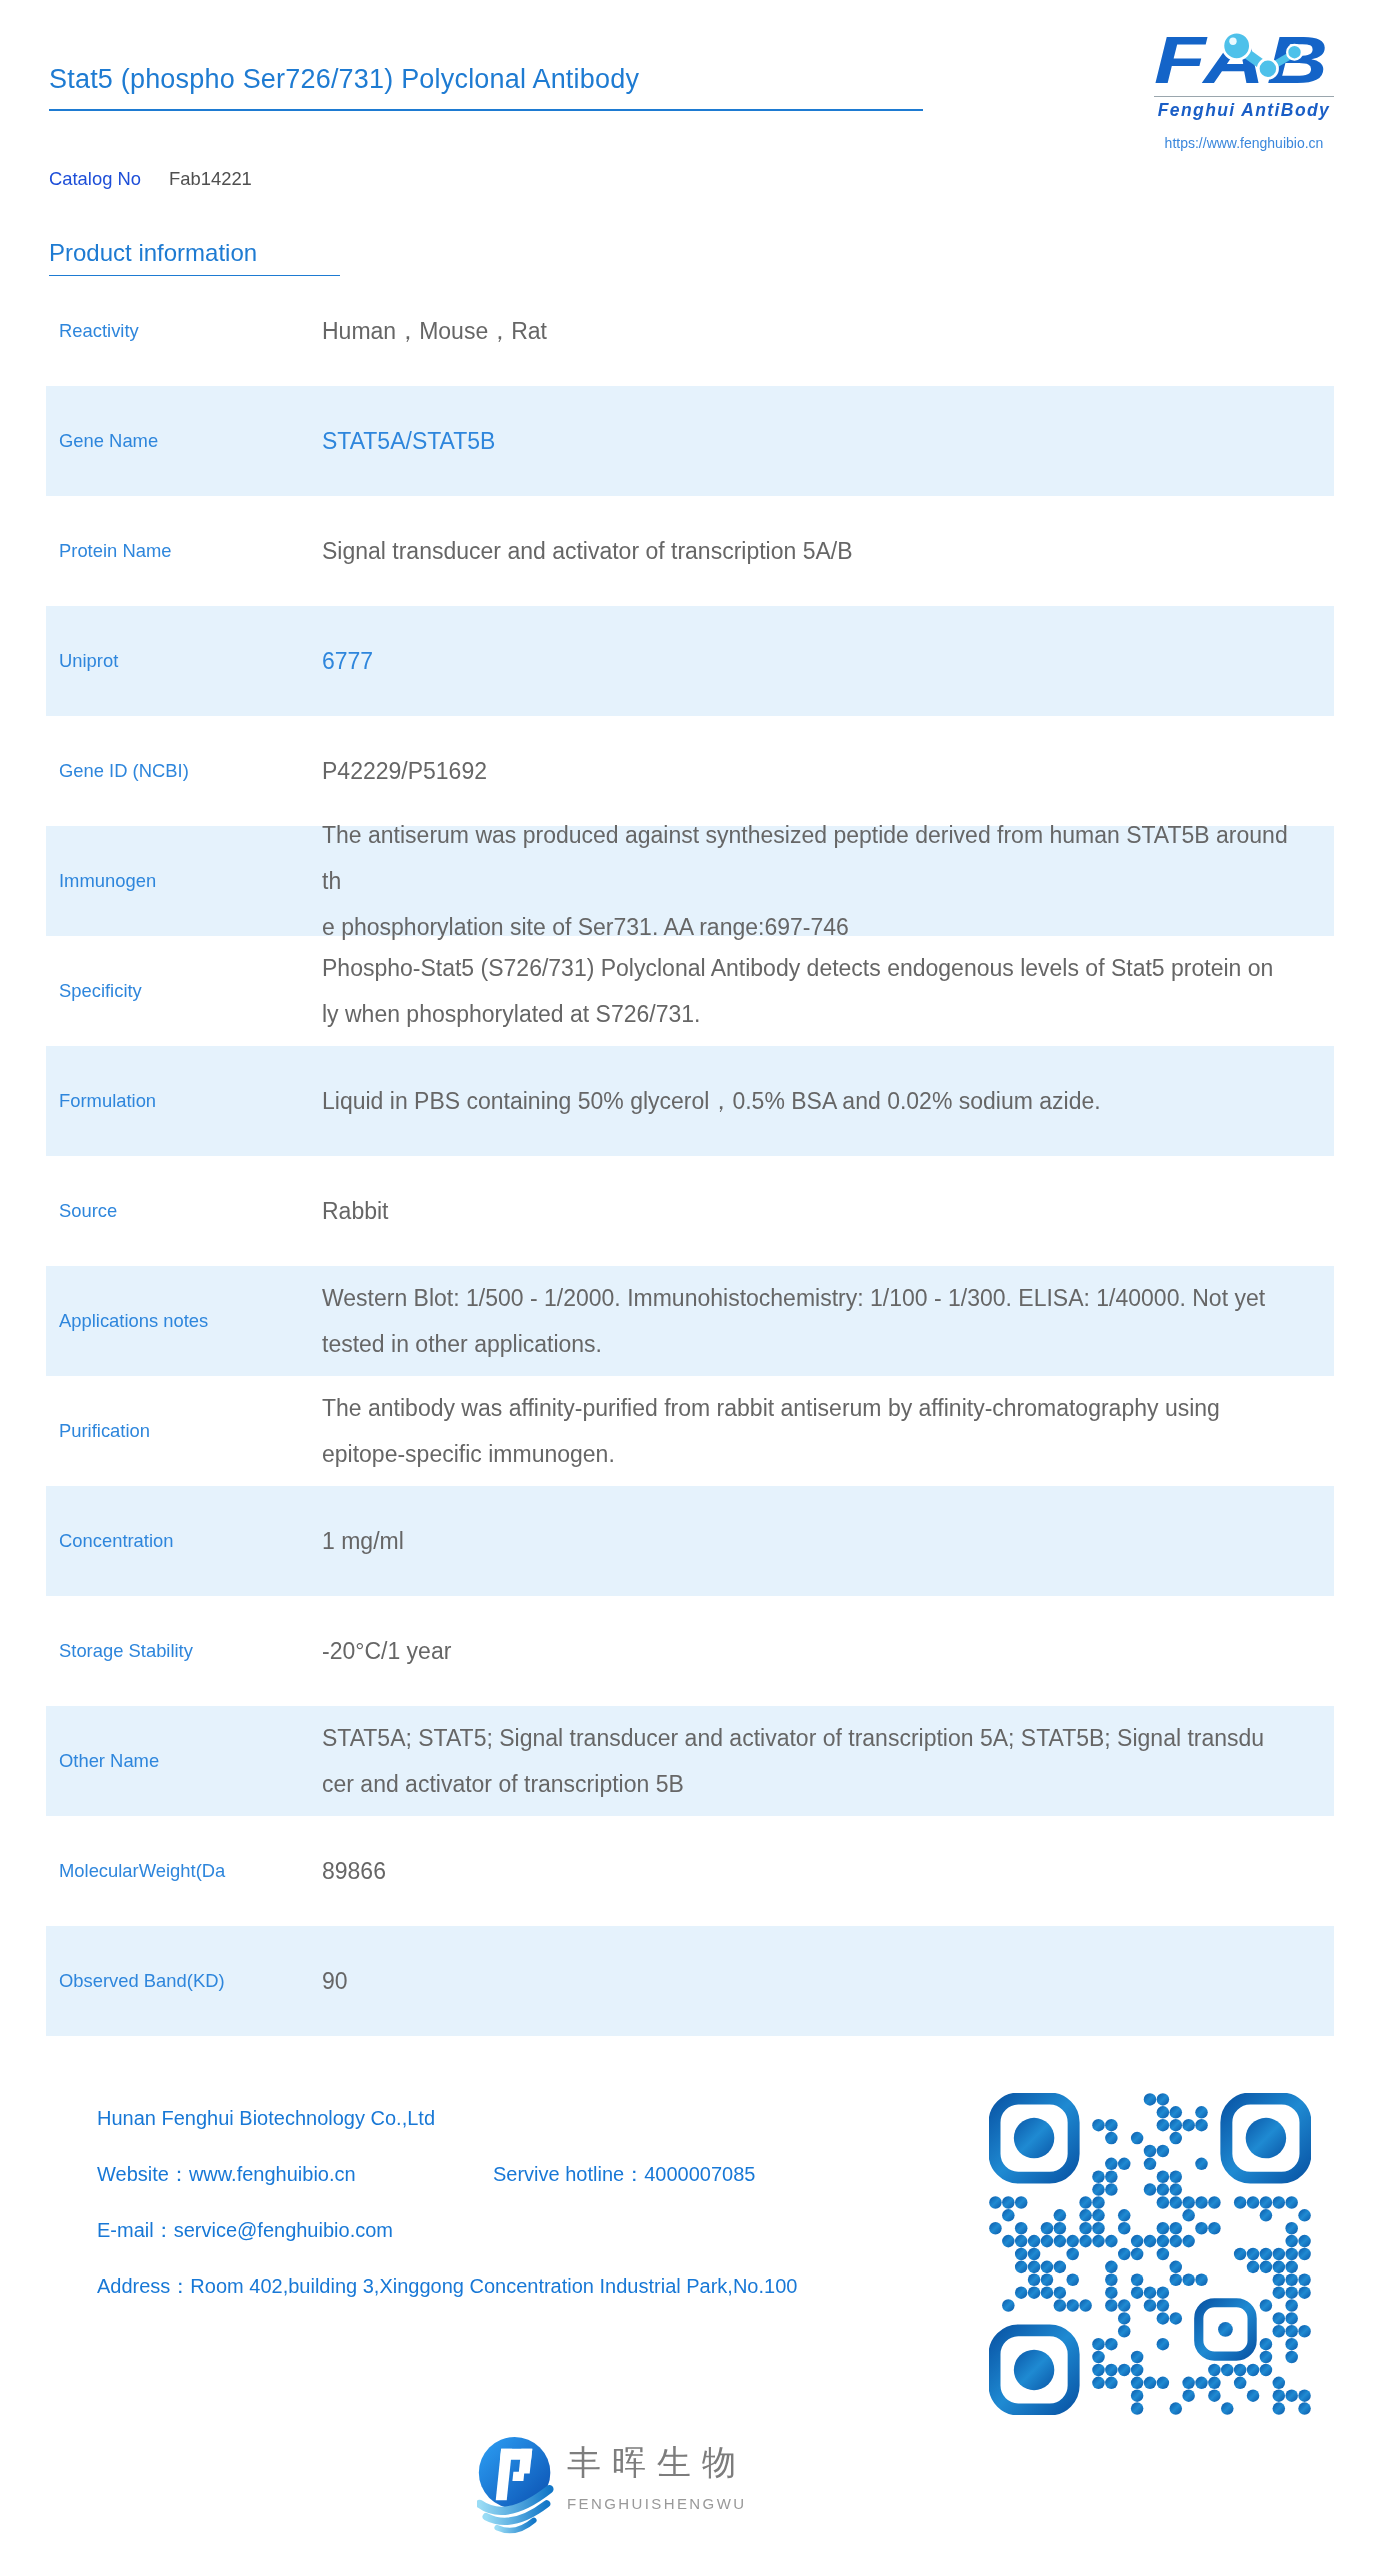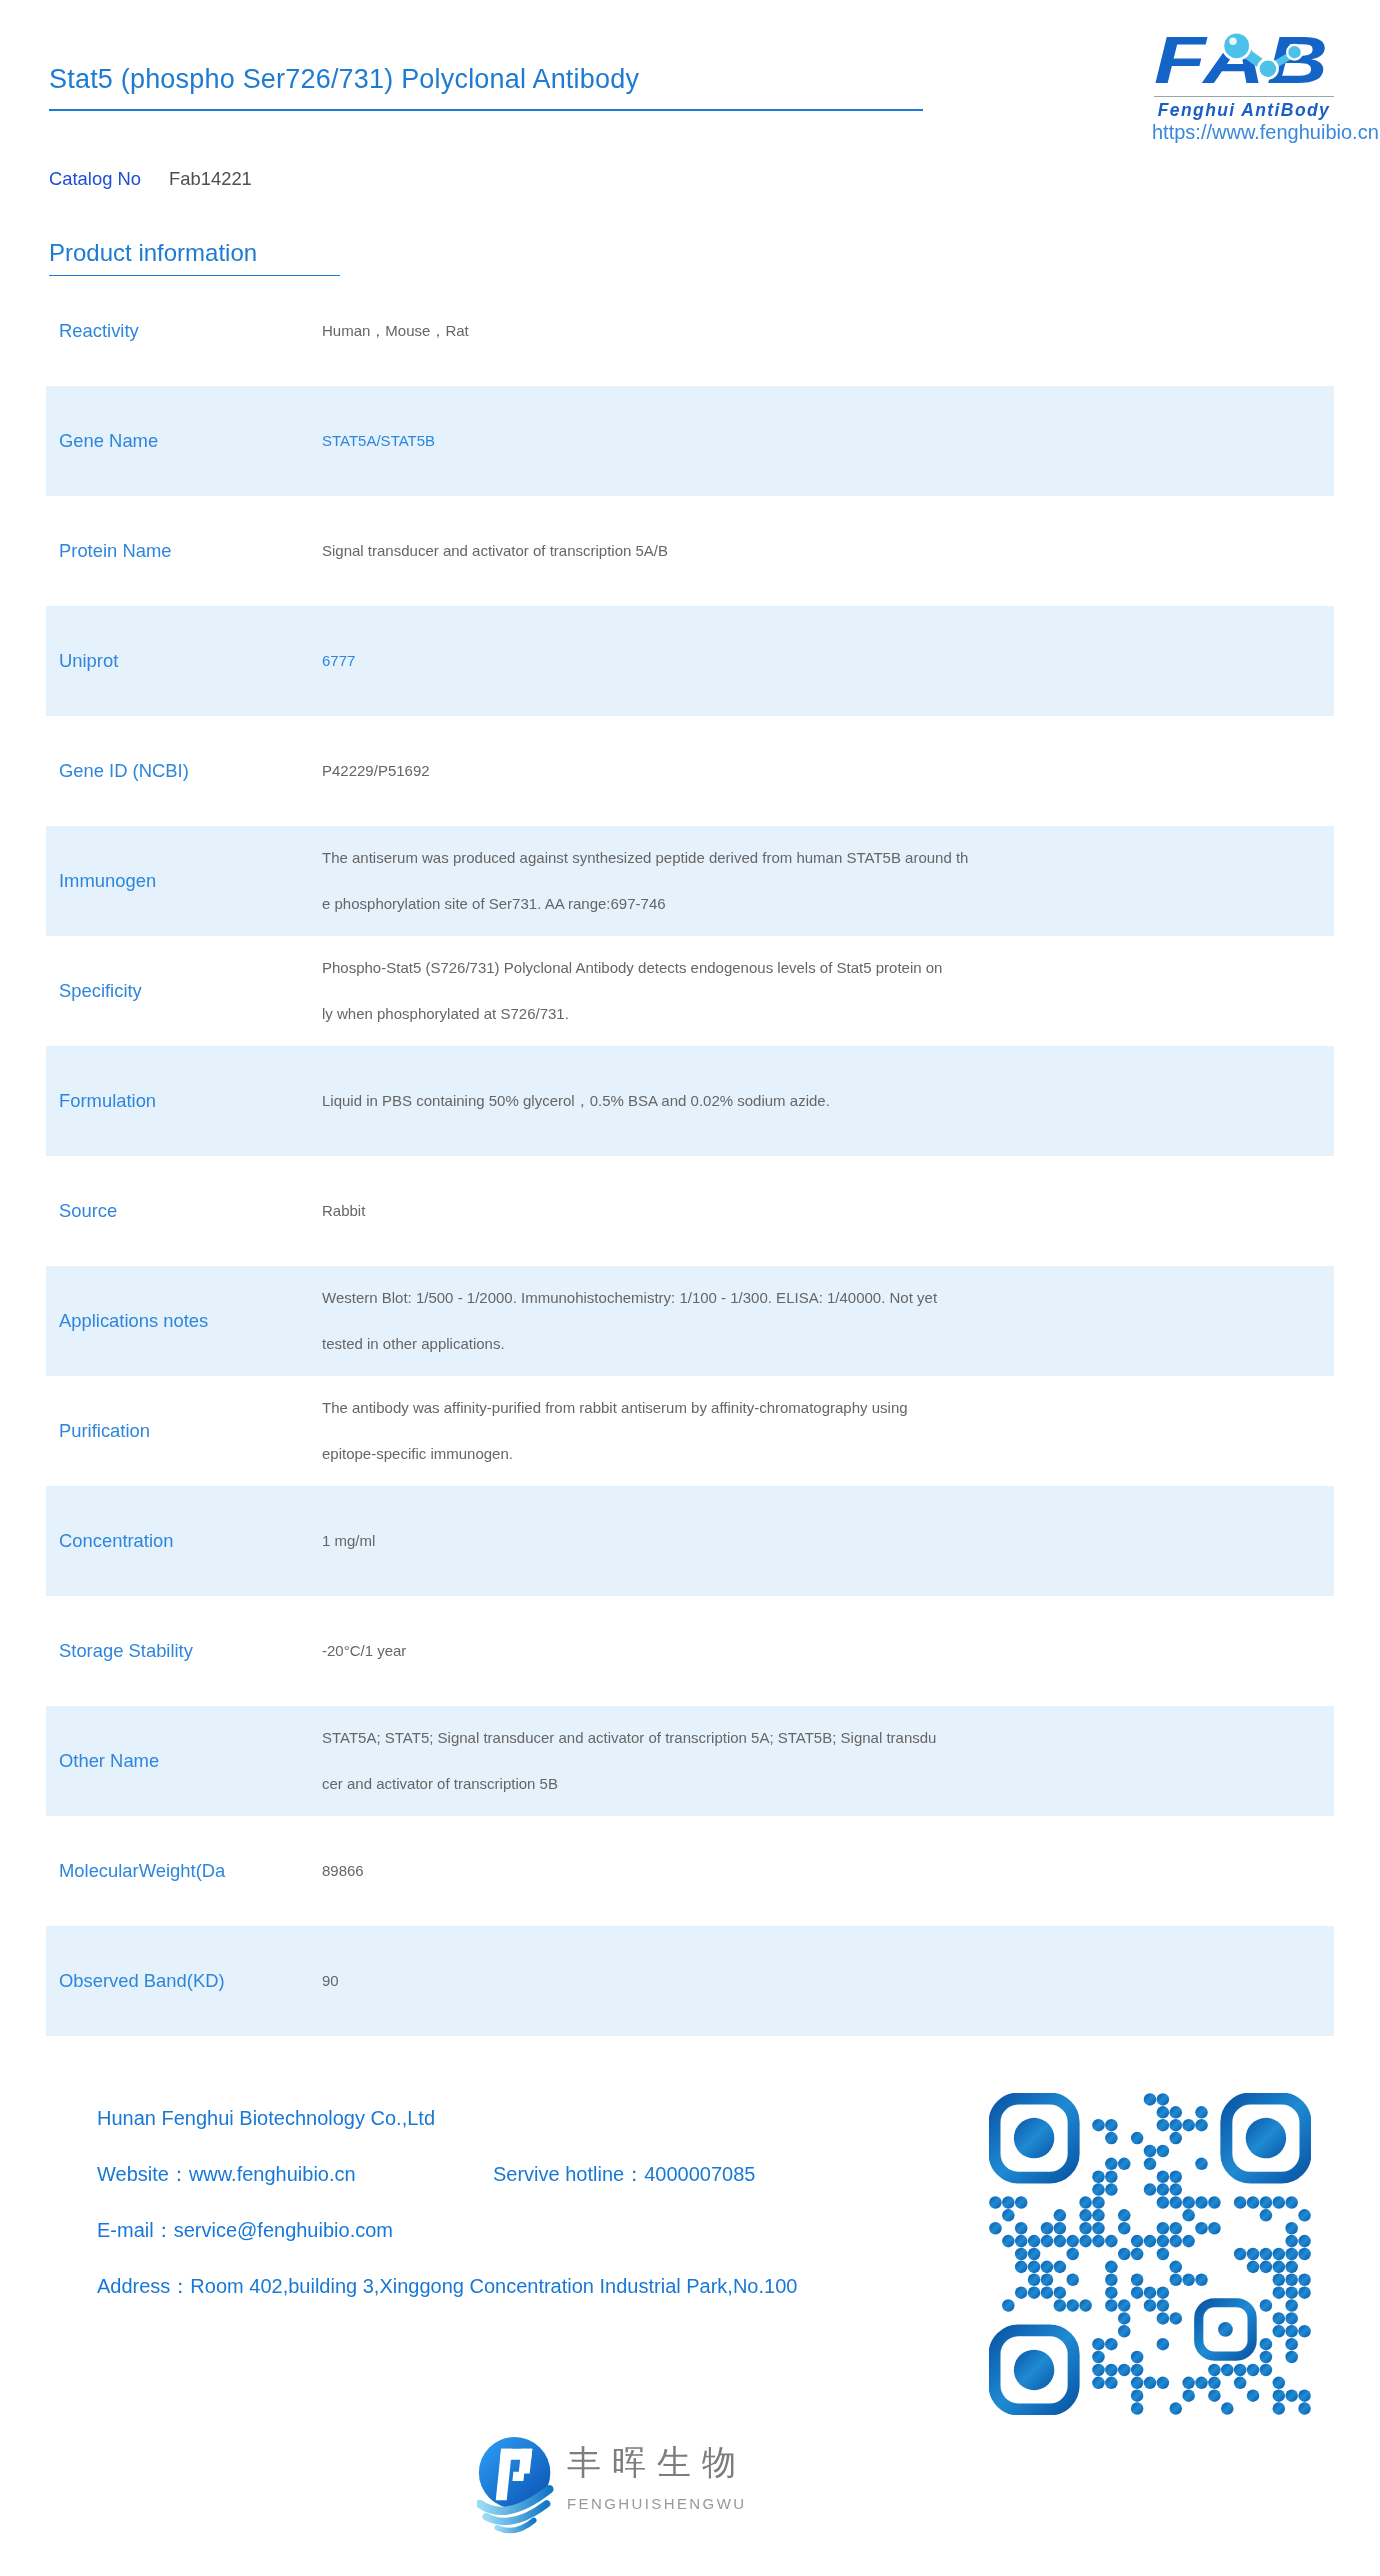--- a/index.html
+++ b/index.html
@@ -23,40 +23,40 @@
   .catalog-value{color:#4f4f4f;margin-left:28px;}
 
   .brand-block{
     position:absolute;left:1152px;top:31px;width:184px;text-align:center;
   }
   .brand-divider{height:0.9px;background:#9aa6ad;margin:2.8px 1.8px 3.7px 1.8px;}
   .brand-name{
     font-size:17.5px;font-weight:bold;font-style:italic;color:#1a5ec6;letter-spacing:1.4px;
     white-space:nowrap;
   }
-  .brand-url{font-size:20px;color:#3a87dc;white-space:nowrap;}
+  .brand-url{font-size:14px;color:#3a87dc;margin-top:14px;white-space:nowrap;}
 
   
   .section-heading{
     position:absolute;left:49px;top:239px;font-size:24px;color:#1e7bd2;
   }
   .heading-underline{
     position:absolute;left:49px;top:275px;width:291px;height:2.8px;background:#1e7bd2;
   }
 
   
   .product-table{position:absolute;left:46px;top:276px;width:1288px;}
   .table-row{height:110px;display:flex;align-items:center;background:#fff;}
   .table-row.highlight{background:#e5f2fc;}
   .row-label{
     width:276px;flex:0 0 276px;padding-left:13px;box-sizing:border-box;
     font-size:18.4px;color:#2e86dc;
   }
   .row-value{
-    font-size:15px;color:#666666;line-height:46px;white-space:pre-line;
+    font-size:23px;color:#666666;line-height:46px;white-space:pre-line;
     padding-right:33px;
   }
   .row-value.blue{color:#2e86dc;}
 
   
   .footer{position:absolute;left:77px;top:2090px;font-size:20px;color:#1878d6;}
   .footer-line{height:56px;display:flex;align-items:center;white-space:nowrap;margin-left:20px;}
   .footer-website{display:inline-block;min-width:396px;}
   .footer-addr2{margin-left:112px;margin-top:10px;}
 

